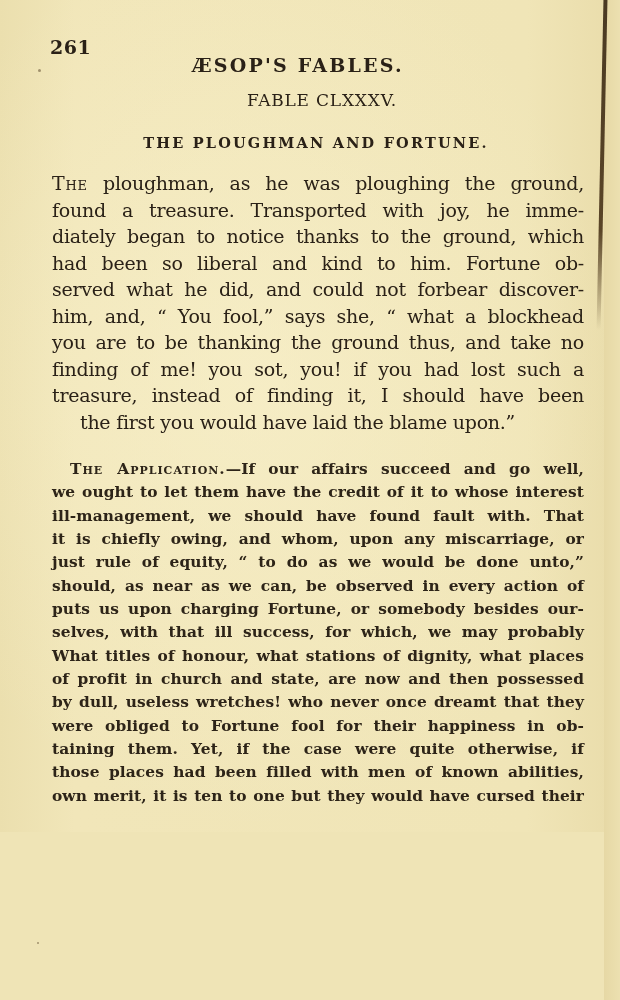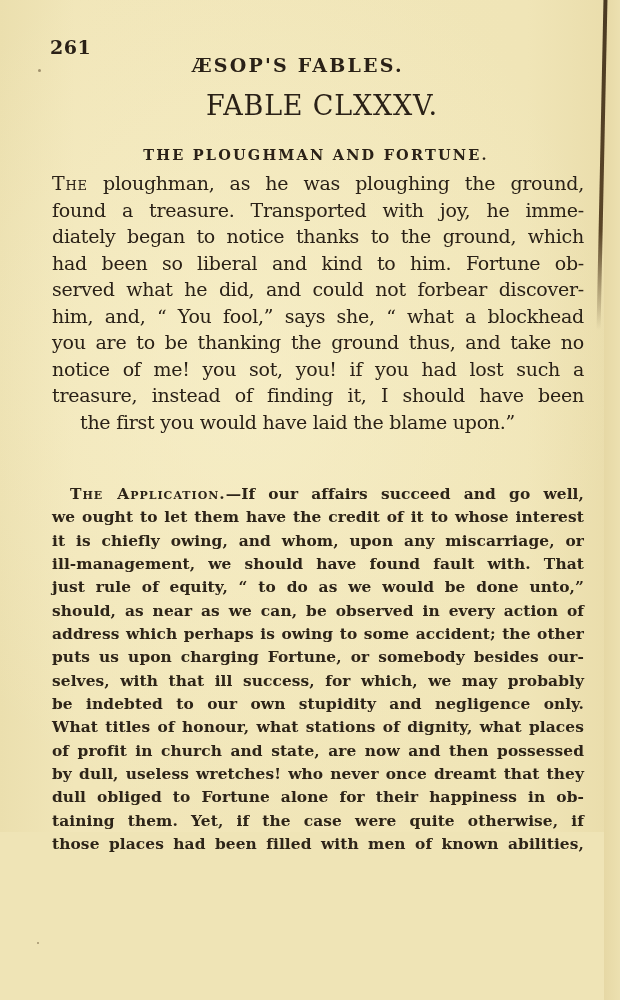--- a/index.html
+++ b/index.html
@@ -63,28 +63,28 @@
       letter-spacing: 2.2px;
       font-variant: small-caps;
       font-weight: bold;
     }
     .fable-number {
       position: absolute;
       top: 90px;
       left: 0;
       width: 620px;
       text-align: center;
-      font-size: 27px;
+      font-size: 17px;
       letter-spacing: 0.8px;
       padding-left: 24px;
       box-sizing: border-box;
     }
     .fable-title {
       position: absolute;
-      top: 146px;
+      top: 134px;
       left: 0;
       width: 620px;
       text-align: center;
       font-size: 14.5px;
       font-weight: bold;
       letter-spacing: 2.2px;
       padding-left: 12px;
       box-sizing: border-box;
     }
     .fable-body {
@@ -122,21 +122,20 @@
       font-size: 15.4px;
       font-weight: bold;
       white-space: nowrap;
       text-align: justify;
       text-align-last: justify;
       color: #2d2418;
       letter-spacing: 0.1px;
     }
     .application .line.indent {
       padding-left: 18px;
-      margin-top: 25px;
     }
     .app-head {
       font-variant: small-caps;
       letter-spacing: 1px;
     }
     .speck {
       position: absolute;
       width: 3px; height: 3px;
       border-radius: 50%;
       background: #6d5a3c;
@@ -159,39 +158,38 @@
   <div class="fable-title">THE PLOUGHMAN AND FORTUNE.</div>
 
   <div class="fable-body">
     <div class="line"><span class="smallcaps">The</span><span> ploughman, as he was ploughing the ground,</span></div>
     <div class="line">found a treasure.  Transported with joy, he imme-</div>
     <div class="line">diately began to notice thanks to the ground, which</div>
     <div class="line">had been so liberal and kind to him.  Fortune ob-</div>
     <div class="line">served what he did, and could not forbear discover-</div>
     <div class="line">him, and, “ You fool,” says she, “ what a blockhead</div>
     <div class="line">you are to be thanking the ground thus, and take no</div>
-    <div class="line">notice of me!  you sot, you!  if you had lost such a</div>
+    <div class="line">finding of me!  you sot, you!  if you had lost such a</div>
     <div class="line">treasure, instead of finding it, I should have been</div>
     <div class="line last">the first you would have laid the blame upon.”</div>
   </div>
 
   <div class="application">
     <div class="line indent"><span class="app-head">The Application.</span><span>—If our affairs succeed and go well,</span></div>
     <div class="line">we ought to let them have the credit of it to whose interest</div>
+    <div class="line">ill-management, we should have found fault with.  That</div>
     <div class="line">it is chiefly owing, and whom, upon any miscarriage, or</div>
-    <div class="line">ill-management, we should have found fault with.  That</div>
     <div class="line">just rule of equity, “ to do as we would be done unto,”</div>
     <div class="line">should, as near as we can, be observed in every action of</div>
-    <div class="line">address which perhaps is owing to some accident; the other</div>
     <div class="line">puts us upon charging Fortune, or somebody besides our-</div>
     <div class="line">selves, with that ill success, for which, we may probably</div>
-    <div class="line">be indebted to our own stupidity and negligence only.</div>
     <div class="line">What titles of honour, what stations of dignity, what places</div>
     <div class="line">of profit in church and state, are now and then possessed</div>
     <div class="line">by dull, useless wretches!  who never once dreamt that they</div>
-    <div class="line">dull obliged to Fortune alone for their happiness in ob-</div>
+    <div class="line">were obliged to Fortune fool for their happiness in ob-</div>
     <div class="line">taining them.  Yet, if the case were quite otherwise, if</div>
     <div class="line">those places had been filled with men of known abilities,</div>
+    <div class="line">own merit, it is ten to one but they would have cursed their</div>
   </div>
 
   <div class="speck" style="left:38px; top:69px;"></div>
   <div class="speck" style="left:37px; top:942px; width:2px; height:2px;"></div>
 </div>
 
 </body></html>

